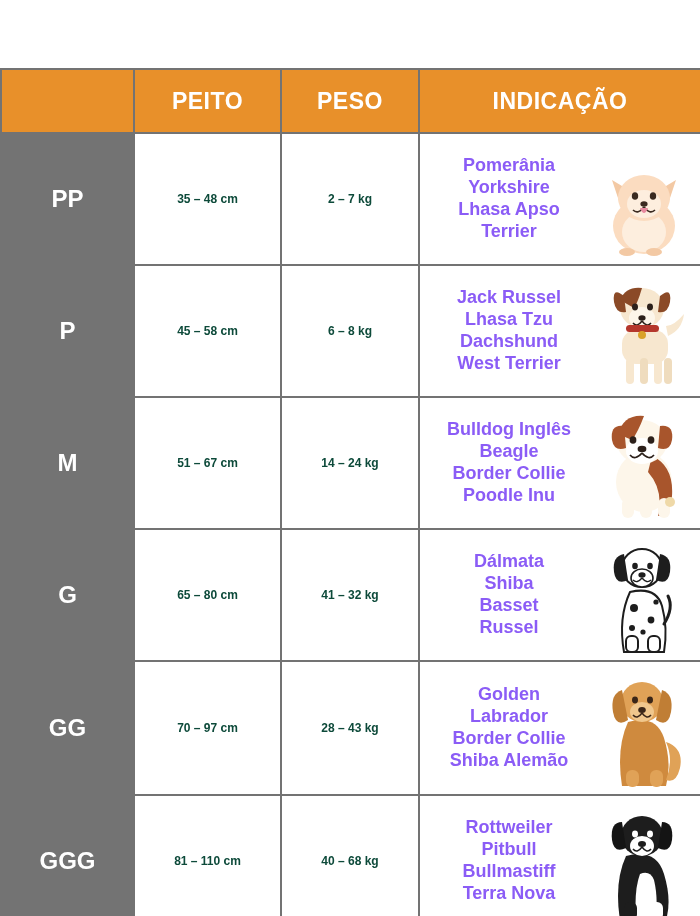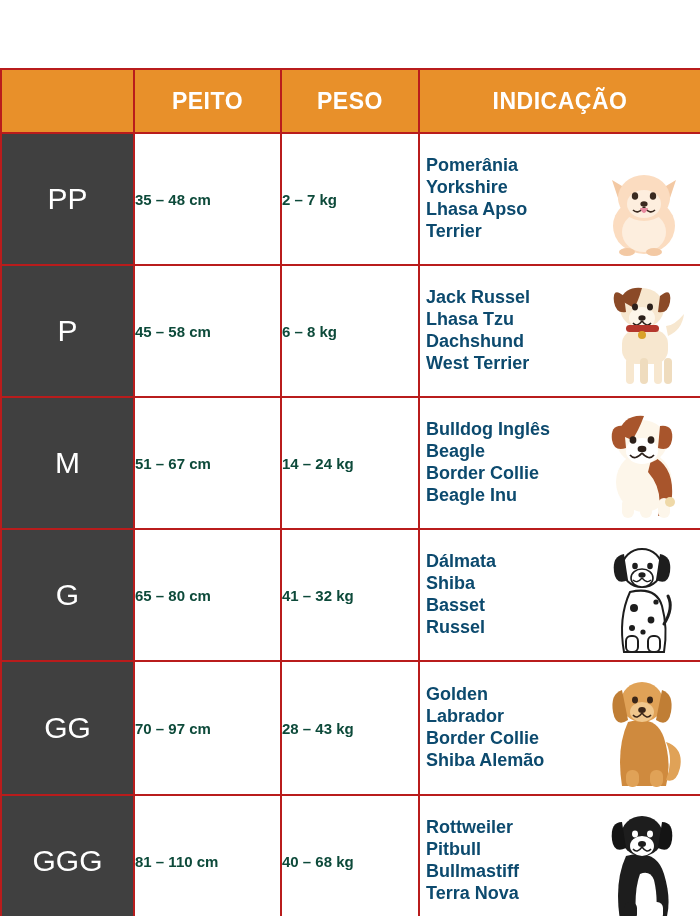--- a/index.html
+++ b/index.html
@@ -44,76 +44,77 @@
     table-layout: fixed;
   }
 
   table.size-table col.c0 { width: 133px; }
   table.size-table col.c1 { width: 147px; }
   table.size-table col.c2 { width: 138px; }
   table.size-table col.c3 { width: 282px; }
 
   table.size-table th,
   table.size-table td {
-    border: 2px solid #b91c1c;
+    border: 2px solid #737373;
     padding: 0;
     vertical-align: middle;
   }
 
   .hdr-blank {
     background: #e8902a;
     height: 62px;
   }
 
   .hdr-cell {
     background: #e8902a;
     color: #ffffff;
     font-size: 23px;
     font-weight: bold;
     text-align: center;
     height: 62px;
     letter-spacing: 0.5px;
   }
 
   .size-cell {
-    background: #404040;
+    background: #737373;
     color: #ffffff;
-    font-size: 30px;
-    font-weight: normal;
+    font-size: 24px;
+    font-weight: bold;
     text-align: center;
   }
 
   .val-cell {
     background: #ffffff;
     color: #0d4a3a;
-    font-size: 15px;
-    font-weight: bold;
-    text-align: left;
+    font-size: 12px;
+    font-weight: bold;
+    text-align: center;
   }
 
   .breed-cell {
     background: #ffffff;
     padding: 0;
     position: relative;
   }
 
   .breed-inner {
     display: flex;
     align-items: center;
     justify-content: flex-start;
     height: 100%;
     box-sizing: border-box;
     padding: 6px 4px 6px 2px;
   }
 
   .breed-list {
-    color: #0c4a6e;
+    color: #8b5cf6;
     font-size: 18px;
     font-weight: bold;
     line-height: 1.22;
+    text-align: center;
     flex: 1 1 auto;
     padding-left: 4px;
   }
 
   .dog-art {
     flex: 0 0 auto;
     width: 104px;
     height: 100%;
     display: flex;
     align-items: flex-end;
@@ -226,21 +227,21 @@
       <tr class="row-m">
         <td class="size-cell">M</td>
         <td class="val-cell">51 – 67 cm</td>
         <td class="val-cell">14 – 24 kg</td>
         <td class="breed-cell">
           <div class="breed-inner">
             <div class="breed-list">
               <div>Bulldog Inglês</div>
               <div>Beagle</div>
               <div>Border Collie</div>
-              <div>Beagle Inu</div>
+              <div>Poodle Inu</div>
             </div>
             <div class="dog-art">
               <svg width="100" height="116" viewBox="0 0 100 116">
                 <ellipse cx="50" cy="76" rx="28" ry="30" fill="#fdf6ea"></ellipse>
                 <path d="M58 50 q22 10 20 40 q-2 18 -14 20 q6 -26 -10 -44 z" fill="#a8552c"></path>
                 <rect x="28" y="92" width="12" height="20" rx="6" fill="#fdf6ea"></rect>
                 <rect x="46" y="94" width="12" height="18" rx="6" fill="#fdf6ea"></rect>
                 <rect x="64" y="92" width="12" height="20" rx="6" fill="#fdf6ea"></rect>
                 <ellipse cx="48" cy="36" rx="25" ry="22" fill="#fdf6ea"></ellipse>
                 <path d="M30 20 q-14 -2 -12 14 q2 12 14 8 z" fill="#a8552c"></path>

